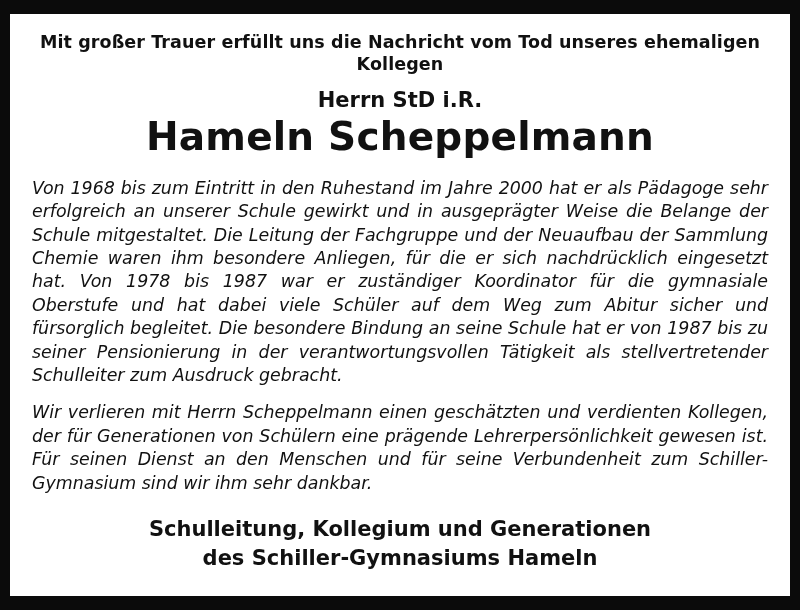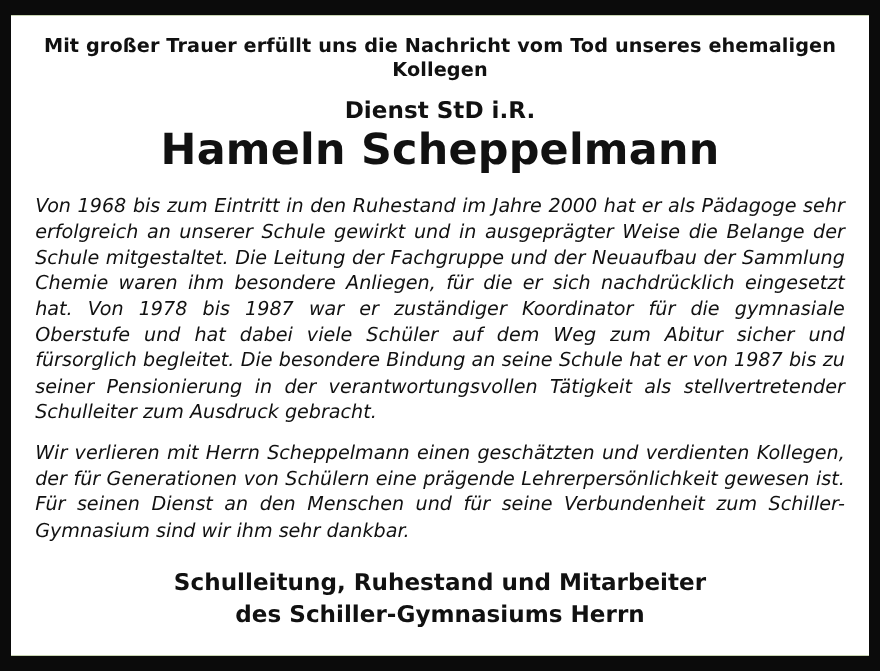--- a/index.html
+++ b/index.html
@@ -4,21 +4,21 @@
 <style>
   html, body {
     margin: 0;
     padding: 0;
     background: #ffffff;
   }
   #page {
     position: relative;
     width: 800px;
     height: 610px;
-    background: #bef264;
+    background: #d946ef;
     box-sizing: border-box;
     font-family: "DejaVu Sans", sans-serif;
     color: #111111;
     overflow: hidden;
   }
   
   .frame-top,
   .frame-bottom {
     position: absolute;
     left: 0;
@@ -100,27 +100,27 @@
 
   <div class="frame-top"></div>
   <div class="frame-bottom"></div>
   <div class="frame-left"></div>
   <div class="frame-right"></div>
 
   <div class="content">
 
     <div class="headline-small">Mit großer Trauer erfüllt uns die Nachricht vom Tod unseres ehemaligen Kollegen</div>
 
-    <div class="rank">Dienst StD i.R.</div>
+    <div class="rank">Herrn StD i.R.</div>
 
     <div class="name">Hameln Scheppelmann</div>
 
     <p class="para">Von 1968 bis zum Eintritt in den Ruhestand im Jahre 2000 hat er als Pädagoge sehr erfolgreich an unserer Schule gewirkt und in ausgeprägter Weise die Belange der Schule mitgestaltet. Die Leitung der Fachgruppe und der Neuaufbau der Sammlung Chemie waren ihm besondere Anliegen, für die er sich nachdrücklich eingesetzt hat. Von 1978 bis 1987 war er zuständiger Koordinator für die gymnasiale Oberstufe und hat dabei viele Schüler auf dem Weg zum Abitur sicher und fürsorglich begleitet. Die besondere Bindung an seine Schule hat er von 1987 bis zu seiner Pensionierung in der verantwortungsvollen Tätigkeit als stellvertretender Schulleiter zum Ausdruck gebracht.</p>
 
     <p class="para">Wir verlieren mit Herrn Scheppelmann einen geschätzten und verdienten Kollegen, der für Generationen von Schülern eine prägende Lehrerpersönlichkeit gewesen ist. Für seinen Dienst an den Menschen und für seine Verbundenheit zum Schiller-Gymnasium sind wir ihm sehr dankbar.</p>
 
     <div class="signature">
-      <span class="line1">Schulleitung, Ruhestand und Mitarbeiter</span>
-      <span class="line2">des Schiller-Gymnasiums Herrn</span>
+      <span class="line1">Schulleitung, Kollegium und Generationen</span>
+      <span class="line2">des Schiller-Gymnasiums Hameln</span>
     </div>
 
   </div>
 </div>
 
 </body></html>

